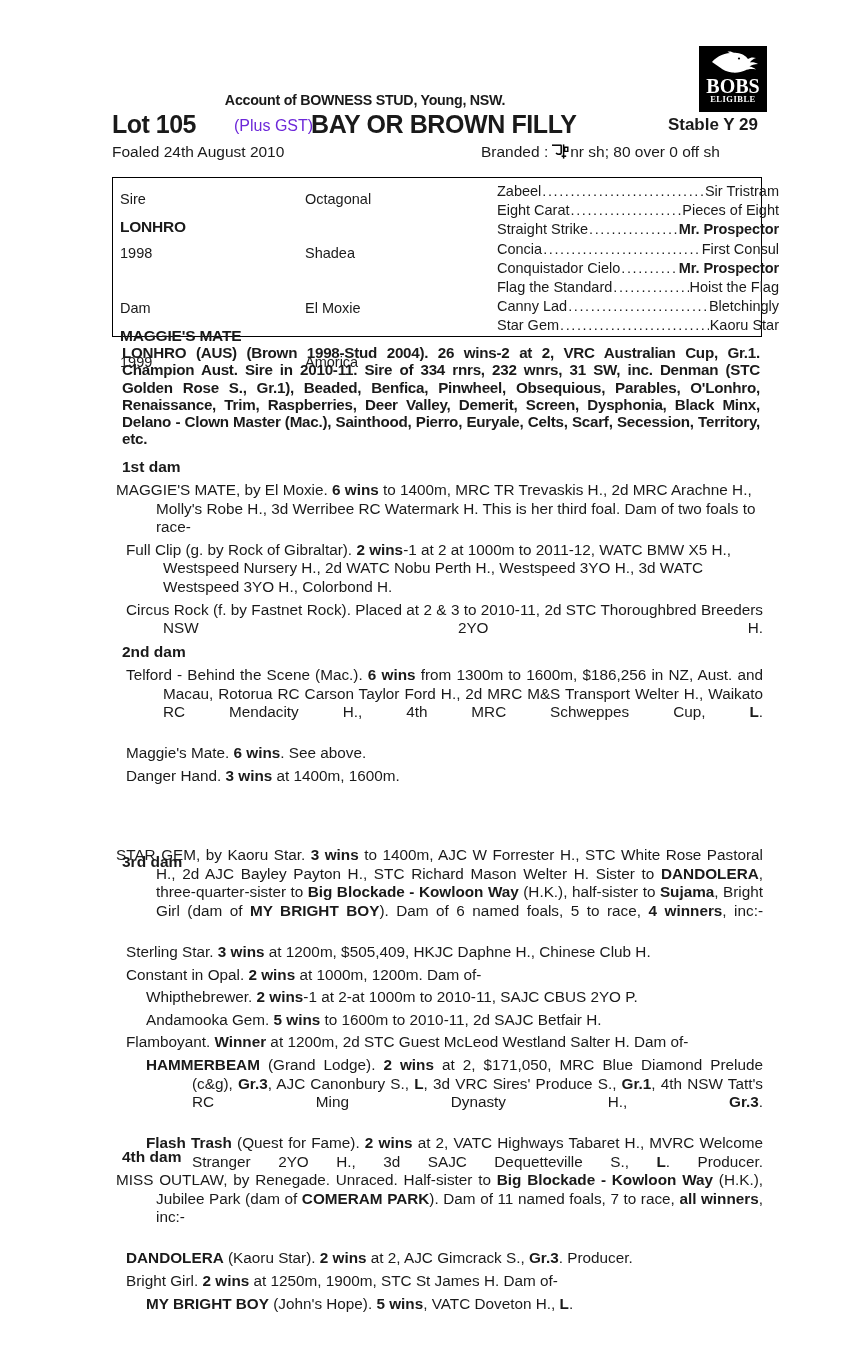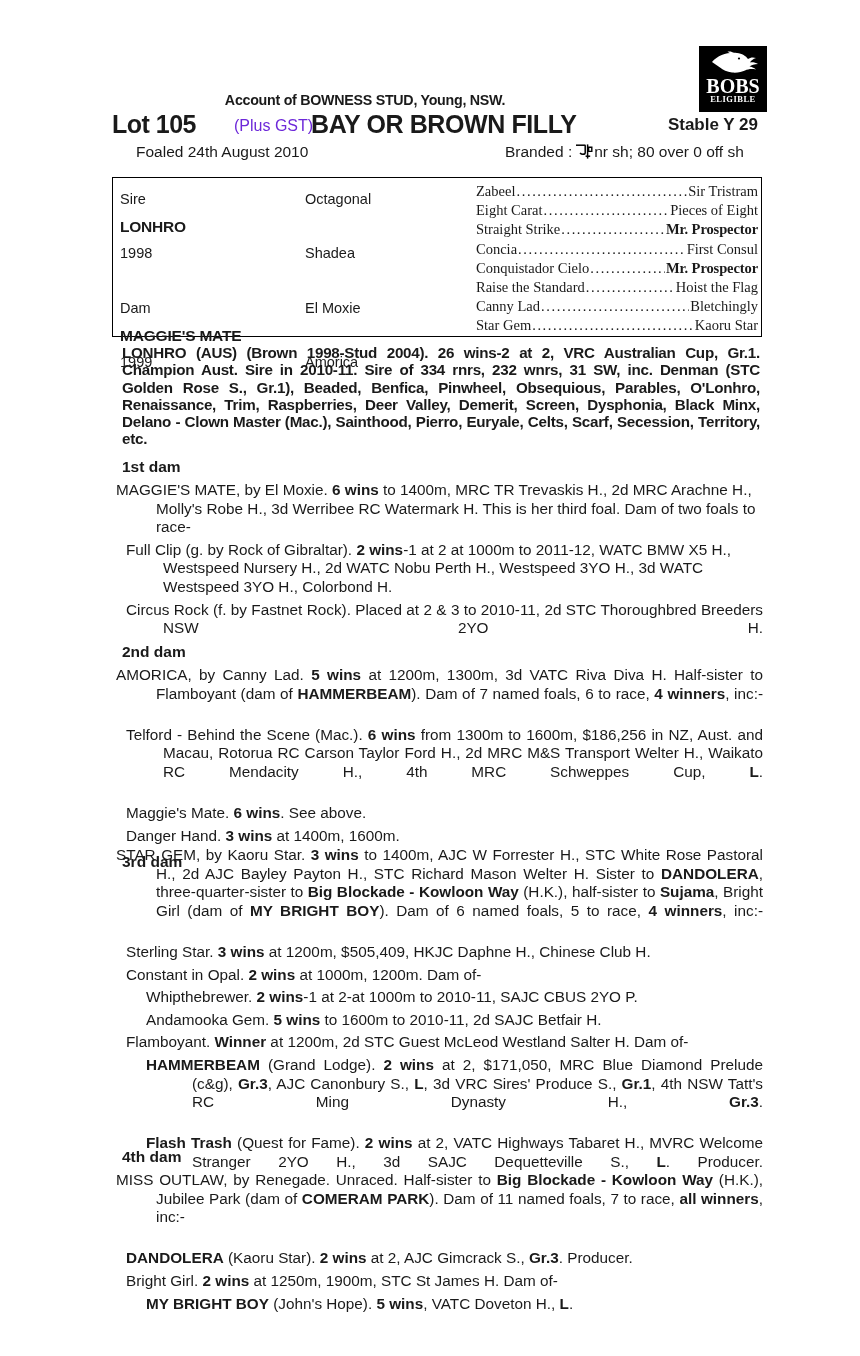--- a/index.html
+++ b/index.html
@@ -114,21 +114,20 @@
   }
 
   .subline {
     position: absolute;
     left: 112px;
     top: 142px;
     width: 650px;
     height: 22px;
     font-size: 15.5px;
     line-height: 20px;
-    margin-left: 24px;
   }
   .foaled {
     position: absolute;
     left: 0;
     top: 0;
   }
   .branded {
     position: absolute;
     left: 369px;
     top: 0;
@@ -155,21 +154,21 @@
     box-sizing: border-box;
     background: #fff;
   }
   .ped-inner {
     position: relative;
     width: 100%;
     height: 100%;
   }
   .ped-col1 { position: absolute; left: 7px;   top: 4px; width: 185px; }
   .ped-col2 { position: absolute; left: 192px; top: 4px; width: 170px; }
-  .ped-col3 { position: absolute; left: 363px; top: 4px; width: 282px; font-family: Liberation Serif, serif; }
+  .ped-col3 { position: absolute; left: 384px; top: 4px; width: 282px; }
 
   .ped-row {
     height: 19.2px;
     line-height: 19.2px;
     font-size: 14.5px;
     white-space: nowrap;
     overflow: hidden;
     margin-top: 8px;
   }
   .ped-row.b { font-weight: bold; font-size: 15.5px; letter-spacing: -0.2px; }
@@ -319,21 +318,21 @@
             <span class="lft">Concia</span>
             <span class="dots">..........................................................................................</span>
             <span class="rgt">First Consul</span>
           </div>
           <div class="leader">
             <span class="lft">Conquistador Cielo</span>
             <span class="dots">..........................................................................................</span>
             <span class="rgt bold">Mr. Prospector</span>
           </div>
           <div class="leader">
-            <span class="lft">Raise the Standard</span>
+            <span class="lft">Flag the Standard</span>
             <span class="dots">..........................................................................................</span>
             <span class="rgt">Hoist the Flag</span>
           </div>
           <div class="leader">
             <span class="lft">Canny Lad</span>
             <span class="dots">..........................................................................................</span>
             <span class="rgt">Bletchingly</span>
           </div>
           <div class="leader">
             <span class="lft">Star Gem</span>
@@ -348,21 +347,20 @@
 
   <div class="dam-head" style="top:458px;">1st dam</div>
   <div class="dam-body" id="dam1" style="top:477px;">
       <div class="para hang-a nojust">MAGGIE'S MATE, by El Moxie. <b>6 wins</b> to 1400m, MRC TR Trevaskis H., 2d MRC Arachne H., Molly's Robe H., 3d Werribee RC Watermark H. This is her third foal. Dam of two foals to race-</div>
       <div class="para hang-b nojust">Full Clip (g. by Rock of Gibraltar). <b>2 wins</b>-1 at 2 at 1000m to 2011-12, WATC BMW X5 H., Westspeed Nursery H., 2d WATC Nobu Perth H., Westspeed 3YO H., 3d WATC Westspeed 3YO H., Colorbond H.</div>
       <div class="para hang-b">Circus Rock (f. by Fastnet Rock). Placed at 2 &amp; 3 to 2010-11, 2d STC Thoroughbred Breeders NSW 2YO H.</div>
     </div>
 
   <div class="dam-head" style="top:643px;">2nd dam</div>
   <div class="dam-body" id="dam2" style="top:662px;">
-      <div class="para hang-a">AMORICA, by Canny Lad. <b>5 wins</b> at 1200m, 1300m, 3d VATC Riva Diva H. Half-sister to Flamboyant (dam of <b>HAMMERBEAM</b>). Dam of 7 named foals, 6 to race, <b>4 winners</b>, inc:-</div>
       <div class="para hang-b">Telford - Behind the Scene (Mac.). <b>6 wins</b> from 1300m to 1600m, $186,256 in NZ, Aust. and Macau, Rotorua RC Carson Taylor Ford H., 2d MRC M&amp;S Transport Welter H., Waikato RC Mendacity H., 4th MRC Schweppes Cup, <b>L</b>.</div>
       <div class="para hang-b nojust">Maggie's Mate. <b>6 wins</b>. See above.</div>
       <div class="para hang-b nojust">Danger Hand. <b>3 wins</b> at 1400m, 1600m.</div>
     </div>
 
   <div class="dam-head" style="top:823px;margin-top:30px;">3rd dam</div>
   <div class="dam-body" id="dam3" style="top:842px;">
       <div class="para hang-a">STAR GEM, by Kaoru Star. <b>3 wins</b> to 1400m, AJC W Forrester H., STC White Rose Pastoral H., 2d AJC Bayley Payton H., STC Richard Mason Welter H. Sister to <b>DANDOLERA</b>, three-quarter-sister to <b>Big Blockade - Kowloon Way</b> (H.K.), half-sister to <b>Sujama</b>, Bright Girl (dam of <b>MY BRIGHT BOY</b>). Dam of 6 named foals, 5 to race, <b>4 winners</b>, inc:-</div>
       <div class="para hang-b nojust">Sterling Star. <b>3 wins</b> at 1200m, $505,409, HKJC Daphne H., Chinese Club H.</div>
       <div class="para hang-b nojust">Constant in Opal. <b>2 wins</b> at 1000m, 1200m. Dam of-</div>

